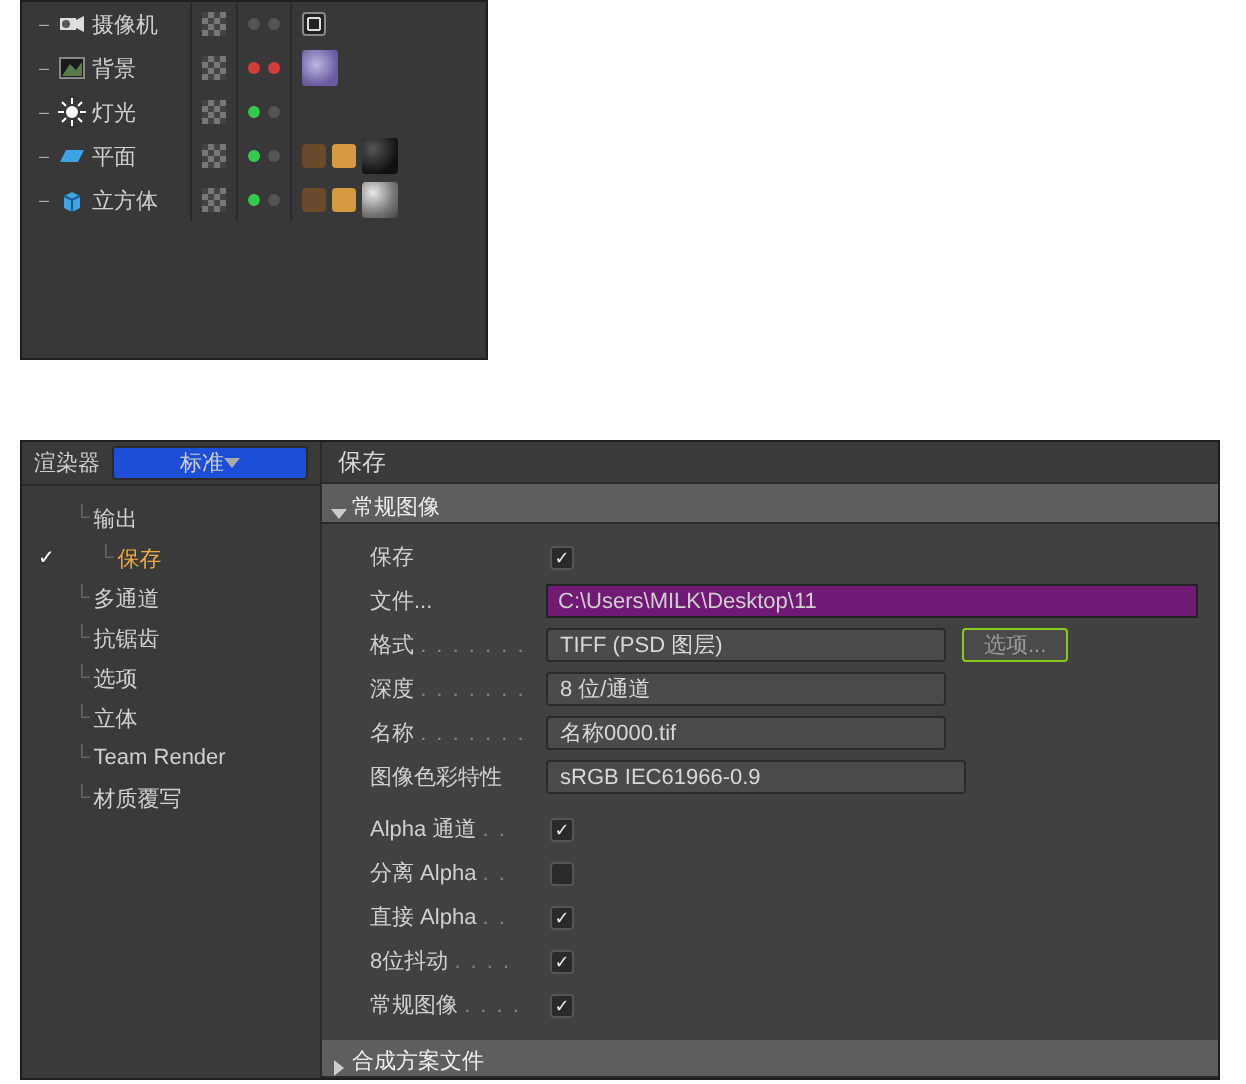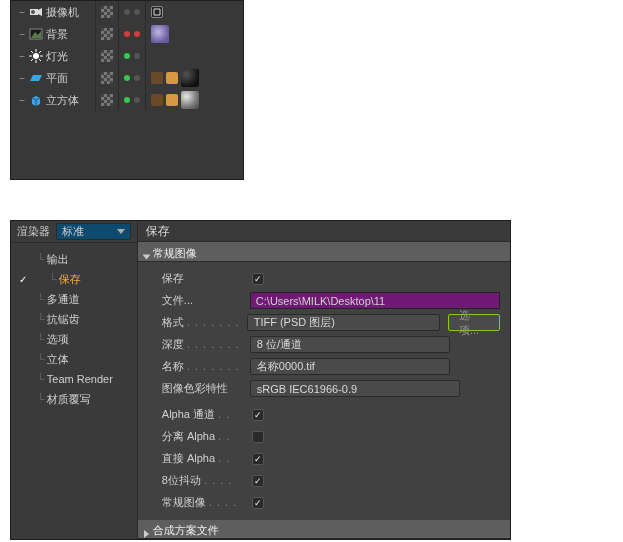--- a/index.html
+++ b/index.html
@@ -22,25 +22,25 @@
   linear-gradient(-45deg,#777 25%,transparent 25%),
   linear-gradient(45deg,transparent 75%,#777 75%),
   linear-gradient(-45deg,transparent 75%,#777 75%);
   background-size: 6px 6px; background-position: 0 0,0 3px,3px -3px,-3px 0; background-color:#444; }
 .tag-cell { flex: 1; display: flex; align-items: center; gap: 3px; padding-left: 5px; height: 100%; }
 .thumb { width: 18px; height: 18px; border-radius: 2px; background: radial-gradient(circle at 30% 30%, #e8e8e8, #777 60%, #444); }
 .thumb-dark { background: radial-gradient(circle at 30% 30%, #555, #111 70%); }
 .tag-sm { width: 12px; height: 12px; border-radius: 2px; }
 
 
-.settings { position: absolute; left: 10px; top: 220px; width: 501px; height: 320px; background: #3a3a3a; display: flex; border: 1px solid #1e1e1e; }
+.settings { position: absolute; left: 10px; top: 220px; width: 600px; height: 320px; background: #3a3a3a; display: flex; border: 1px solid #1e1e1e; }
 .left-col { width: 150px; background: #3a3a3a; border-right: 1px solid #2a2a2a; }
 .renderer-row { height: 22px; display: flex; align-items: center; gap: 6px; padding: 0 6px; border-bottom: 1px solid #2a2a2a; }
 .renderer-row label { font-size: 11px; color: #d0d0d0; }
-.dd { flex: 1; height: 17px; background: #0c4a6e; border: 1px solid #2a2a2a; border-radius: 2px; display: flex; align-items: center; justify-content: space-between; padding: 0 5px; font-size: 11px; color: #d0d0d0; }
+.dd { flex: 1; height: 17px; background: #1d4ed8; border: 1px solid #2a2a2a; border-radius: 2px; display: flex; align-items: center; justify-content: center; padding: 0 5px; font-size: 11px; color: #d0d0d0; }
 .dd .caret { width: 0; height: 0; border-left: 4px solid transparent; border-right: 4px solid transparent; border-top: 5px solid #aaa; }
 .nav-list { padding-top: 6px; }
 .nav-item { height: 20px; display: flex; align-items: center; font-size: 11px; color: #d0d0d0; padding-left: 8px; position: relative; }
 .nav-item .chk { width: 18px; }
 .nav-item .tick { width: 12px; color: #fff; font-size: 10px; }
 .nav-item.selected { color: #f3a940; }
 .nav-item .branch { color: #666; margin-right: 2px; }
 
 .right-col { flex: 1; background: #414141; display: flex; flex-direction: column; }
 .title-bar { height: 22px; background: #3a3a3a; color: #d8d8d8; font-size: 12px; display: flex; align-items: center; padding-left: 8px; border-bottom: 1px solid #2a2a2a; }

